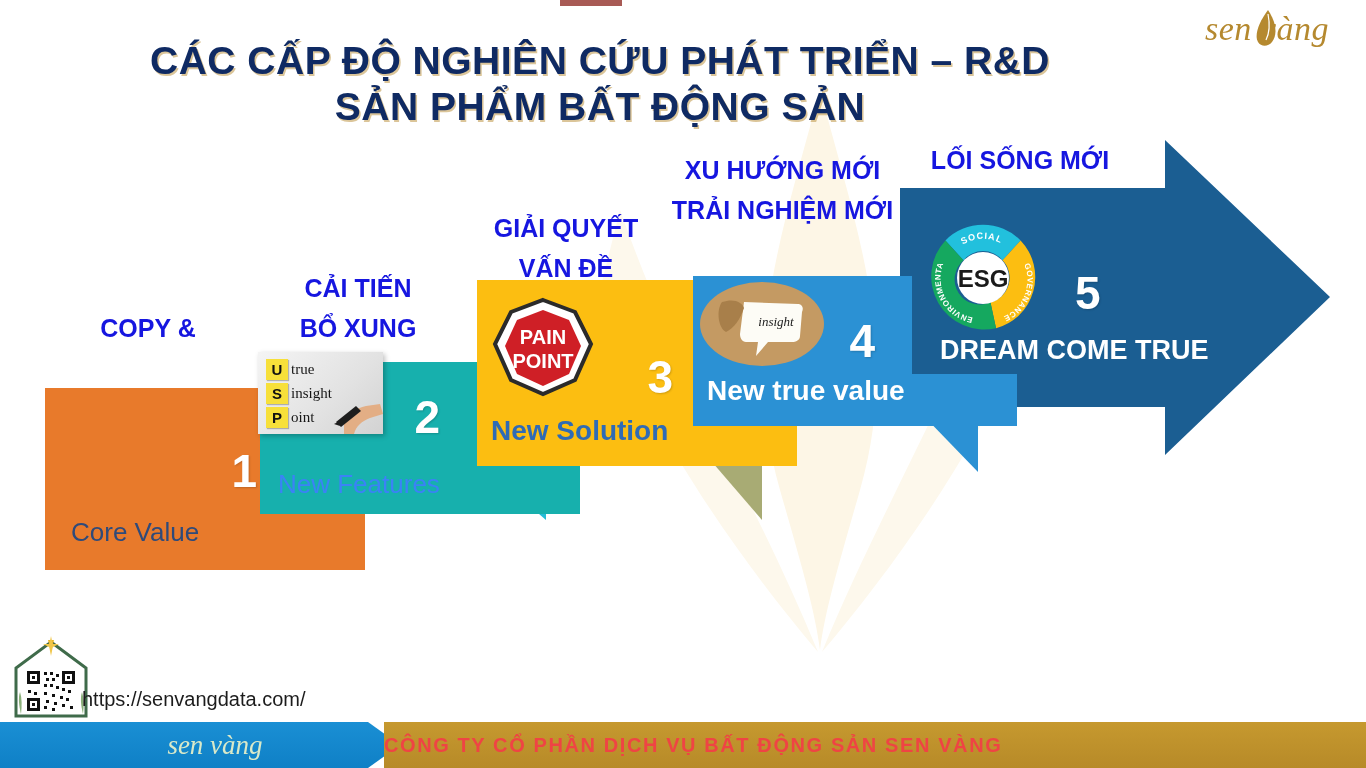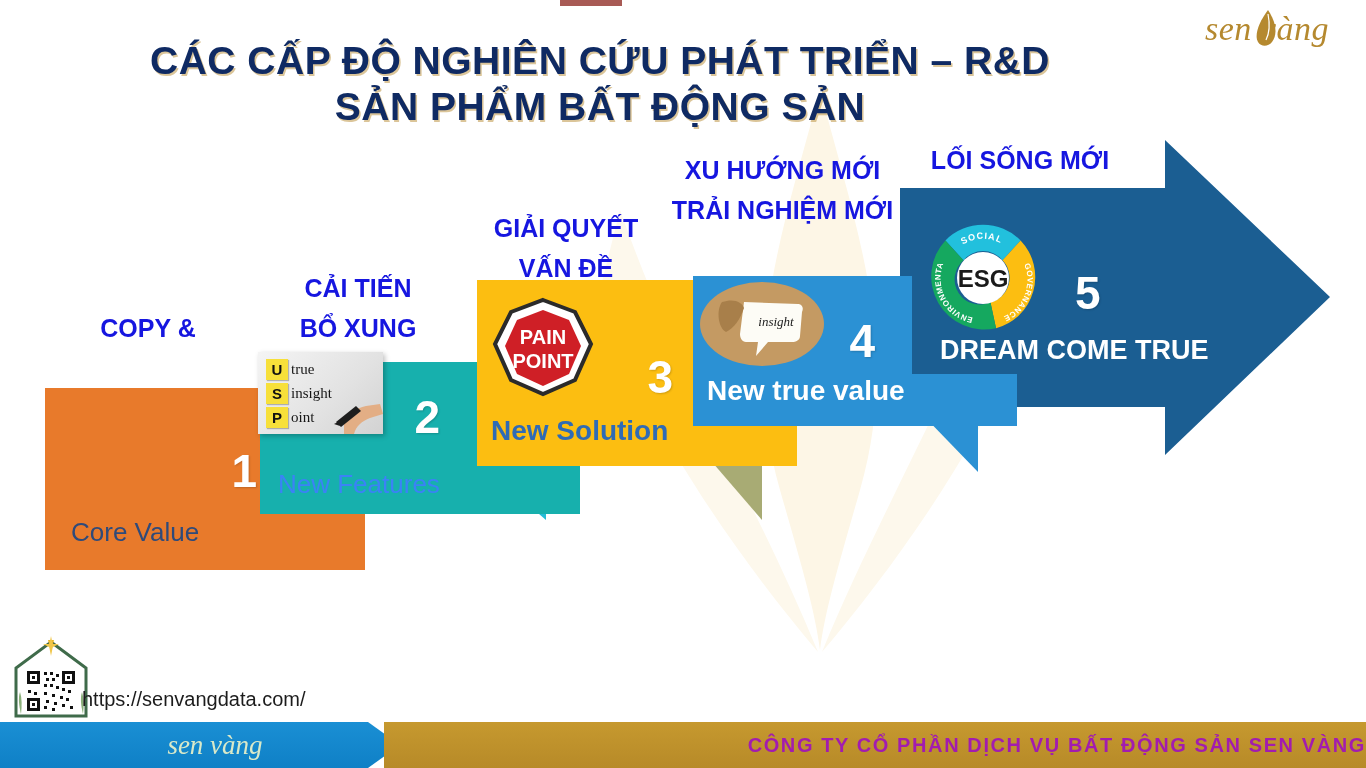--- a/index.html
+++ b/index.html
@@ -243,26 +243,26 @@
     height: 46px;
     background: linear-gradient(180deg,#c6992f 0%, #b78a28 100%);
   }
   .footer-gold-text {
     position: absolute;
     left: 384px;
     top: 0;
     width: 982px;
     height: 46px;
     line-height: 46px;
-    text-align: right;
+    text-align: left;
     font-family: "Liberation Sans", sans-serif;
     font-weight: bold;
     font-size: 20px;
     letter-spacing: 1.6px;
-    color: #a21caf;
+    color: #ef4444;
   }
 </style>
 </head>
 <body>
 
 <div id="slide">
 
   <svg class="watermark" viewBox="0 0 520 600">
     <path d="M260 0 C300 150 340 260 300 400 C280 470 265 520 260 560 C255 520 240 470 220 400 C180 260 220 150 260 0 Z" fill="#fdf6e6"></path>
     <path d="M60 120 C120 290 200 420 258 562 C180 470 80 330 40 200 Z" fill="#fdf8ec"></path>

